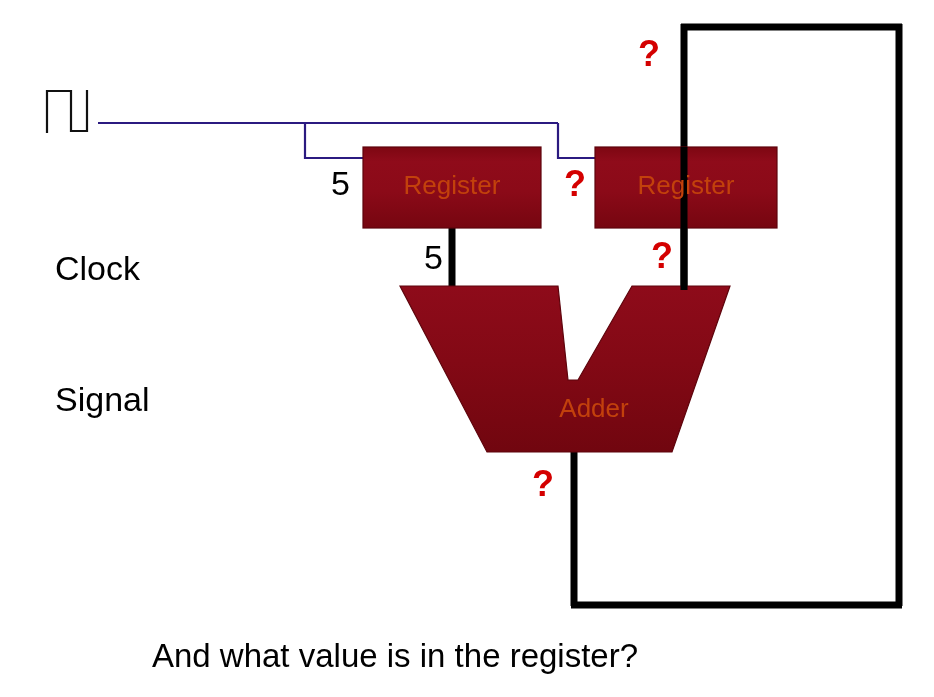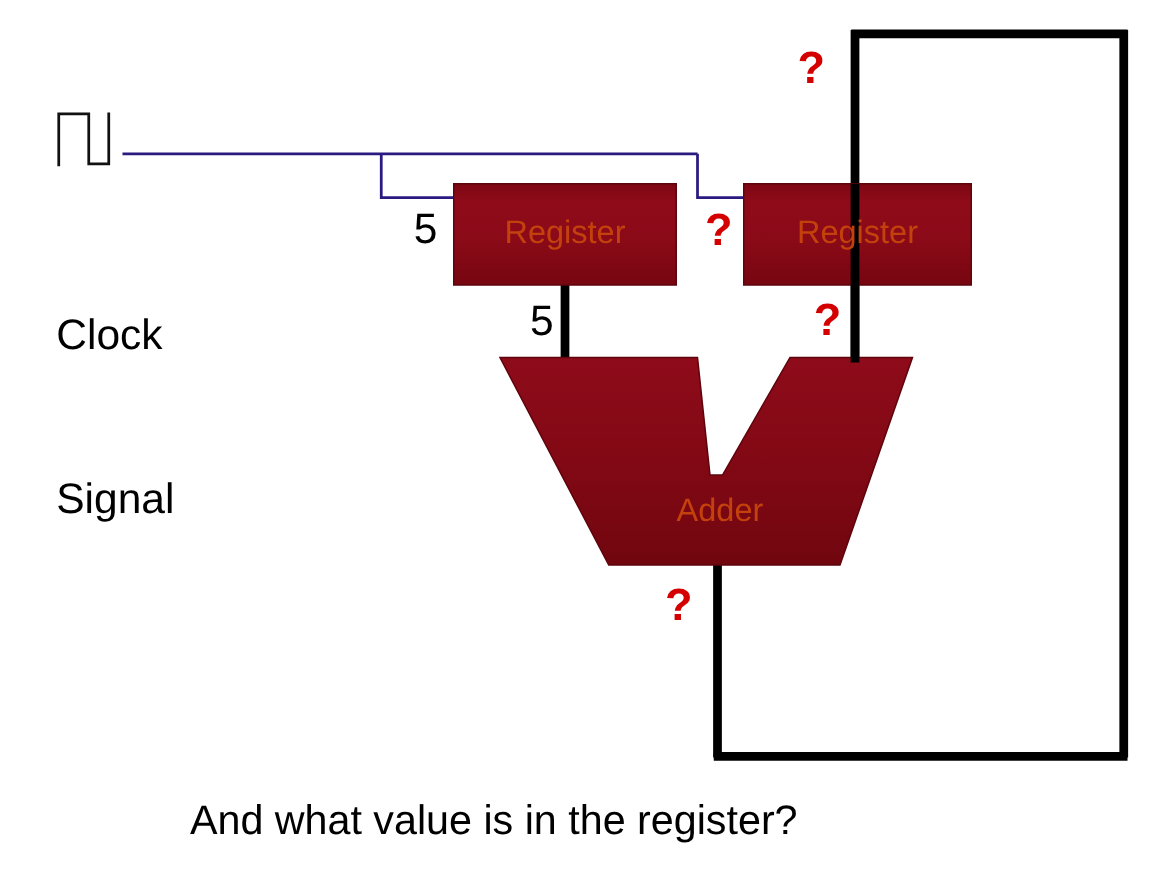--- a/index.html
+++ b/index.html
@@ -26,21 +26,21 @@
     height: 697px;
   }
   .txt {
     position: absolute;
     white-space: pre;
     margin: 0;
     padding: 0;
     line-height: 1;
   }
   .label-clock {
-    left: 45px;
+    left: 55px;
     top: 160px;
     font-size: 34px;
     color: #000000;
     font-family: "Liberation Sans", sans-serif;
     line-height: 1.28;
   }
   .label-clock span {
     display: block;
   }
   .box-label {
@@ -53,21 +53,21 @@
     left: 363px;
     top: 172px;
     width: 178px;
   }
   .reg2-label {
     left: 595px;
     top: 172px;
     width: 182px;
   }
   .adder-label {
-    left: 486px;
+    left: 504px;
     top: 395px;
     width: 180px;
   }
   .width-label {
     font-size: 34px;
     color: #000000;
     font-family: "Liberation Sans", sans-serif;
     font-weight: 400;
   }
   .w-reg1-in  { left: 331px; top: 166px; }

